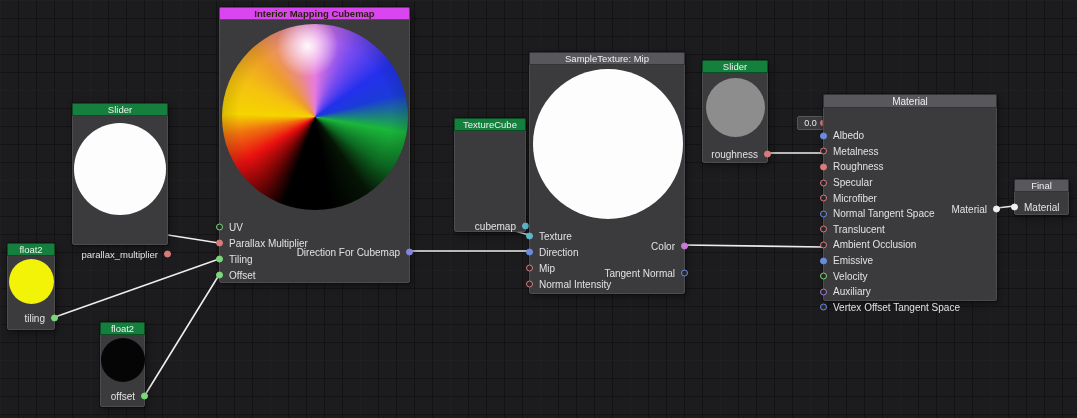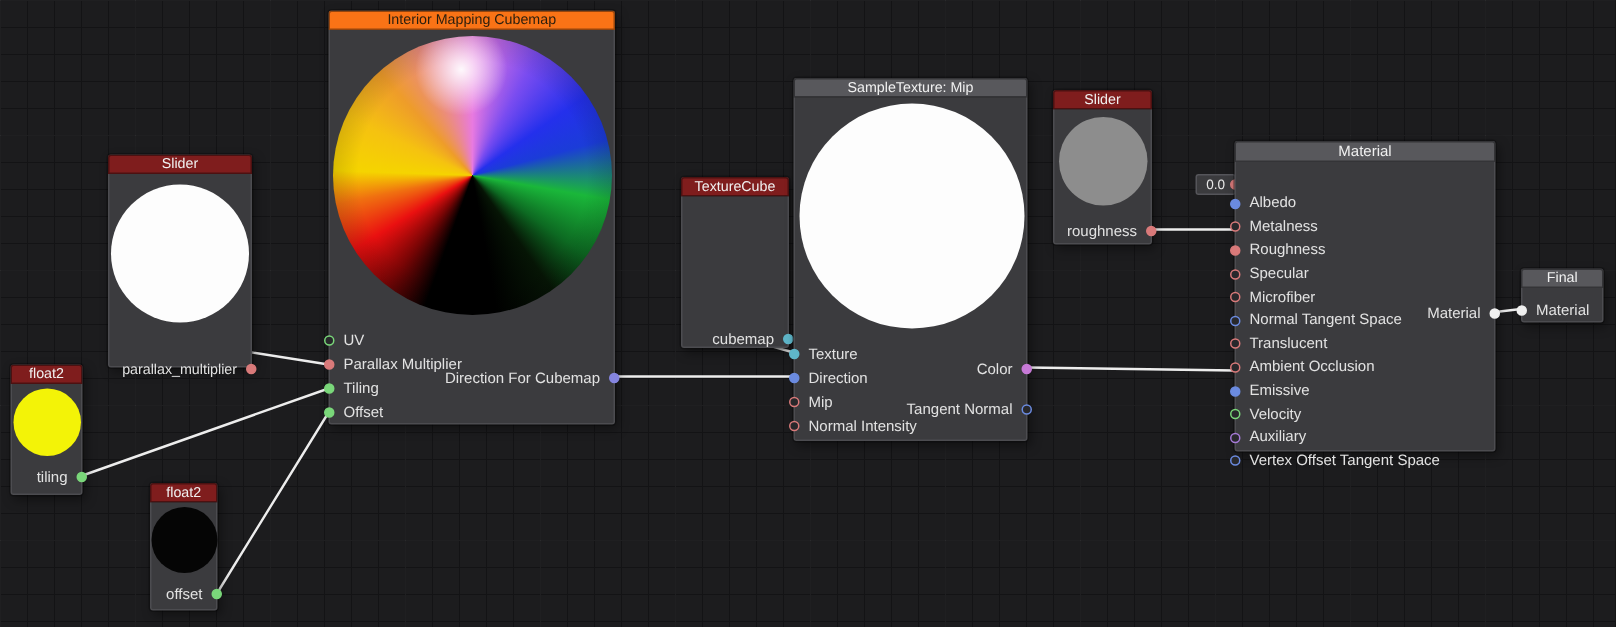--- a/index.html
+++ b/index.html
@@ -18,23 +18,23 @@
     position:absolute;box-sizing:border-box;
     background:#3b3b3e;border:1px solid #4c4c50;border-radius:2px;
     box-shadow:0 0 0 1px rgba(0,0,0,.25),2px 3px 7px rgba(0,0,0,.4);
   }
   .titlebar{
     position:absolute;left:-1px;right:-1px;top:-1px;height:13px;border-radius:2px 2px 0 0;
     display:flex;align-items:center;justify-content:center;
     font-size:9.5px;color:#f0f0f0;border:1px solid rgba(0,0,0,.4);box-sizing:border-box;
     white-space:nowrap;overflow:hidden;
   }
-  .tb-red{background:#7f1d1d;}
+  .tb-red{background:#15803d;}
   .tb-gray{background:#58585c;}
-  .tb-orange{background:#f97316;color:#2a1e0e;}
+  .tb-orange{background:#d946ef;color:#2a1e0e;font-weight:bold;}
   .circle{position:absolute;border-radius:50%;}
   .row{position:relative;display:flex;align-items:center;}
   .in-row{padding-left:9px;justify-content:flex-start;}
   .out-row{padding-right:9px;justify-content:flex-end;}
   .plbl{font-size:10px;color:#e2e2e2;white-space:nowrap;}
   .port{
     position:absolute;width:7px;height:7px;border-radius:50%;box-sizing:border-box;
     top:50%;transform:translateY(-50%);
     border:1.7px solid var(--c);background:var(--c);
   }
@@ -112,21 +112,21 @@
       <span class="plbl">offset</span>
       <span class="port p-green"></span>
     </div>
   </div>
 
   <div class="node" style="left:72px;top:103px;width:96px;height:142px;">
     <div class="titlebar tb-red">
         <span>Slider</span>
       </div>
     <div class="circle" style="left:1px;top:19px;width:92px;height:92px;background:#fdfdfd;"></div>
-    <div class="row out-row abs-out" style="left:0;top:135px;margin-left:28px;">
+    <div class="row out-row abs-out" style="left:0;top:143px;margin-left:28px;">
       <span class="plbl" style="font-size:9.5px;">parallax_multiplier</span>
       <span class="port p-red"></span>
     </div>
   </div>
 
   <div class="node" style="left:219px;top:7px;width:191px;height:276px;">
     <div class="titlebar tb-orange">
         <span>Interior Mapping Cubemap</span>
       </div>
     <div class="circle sphere-cubemap" style="left:2px;top:16px;width:186px;height:186px;"></div>

